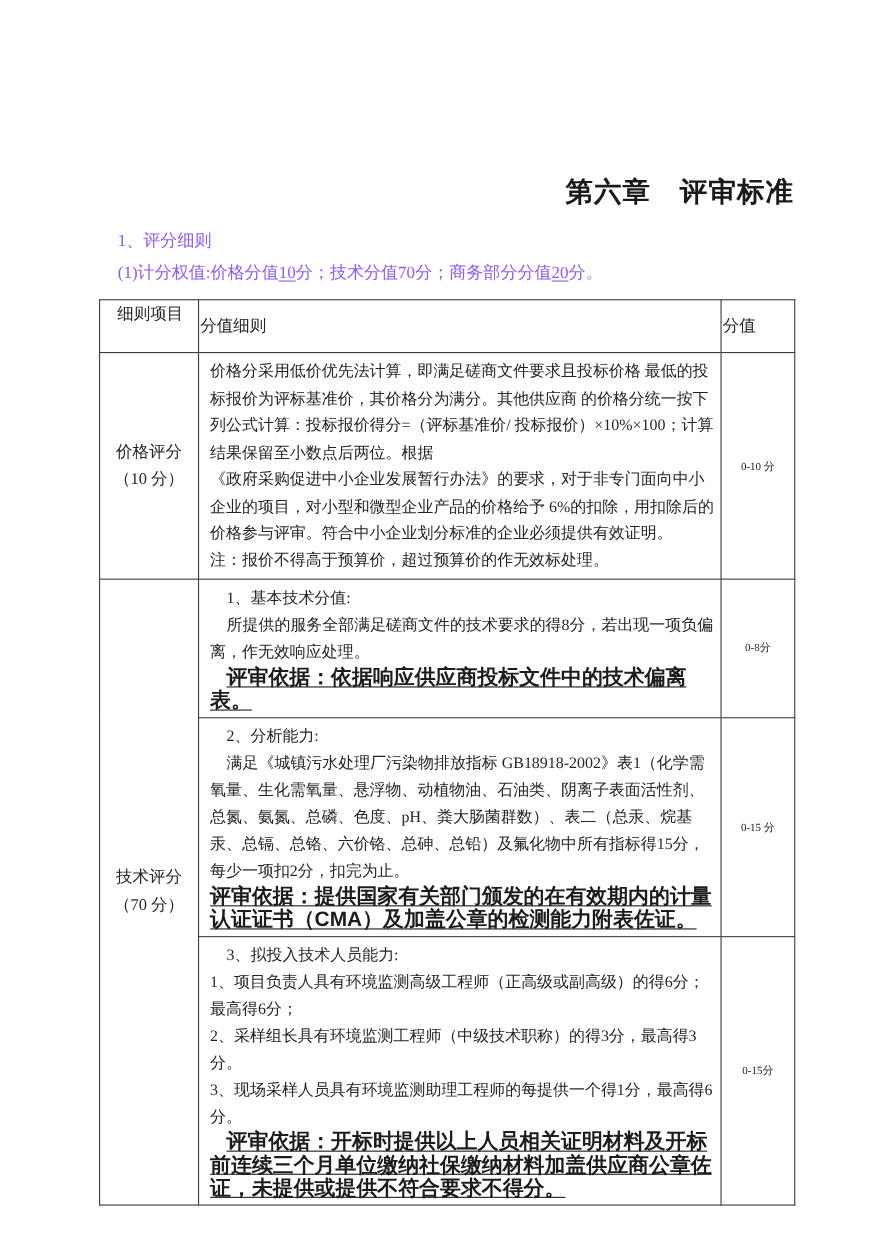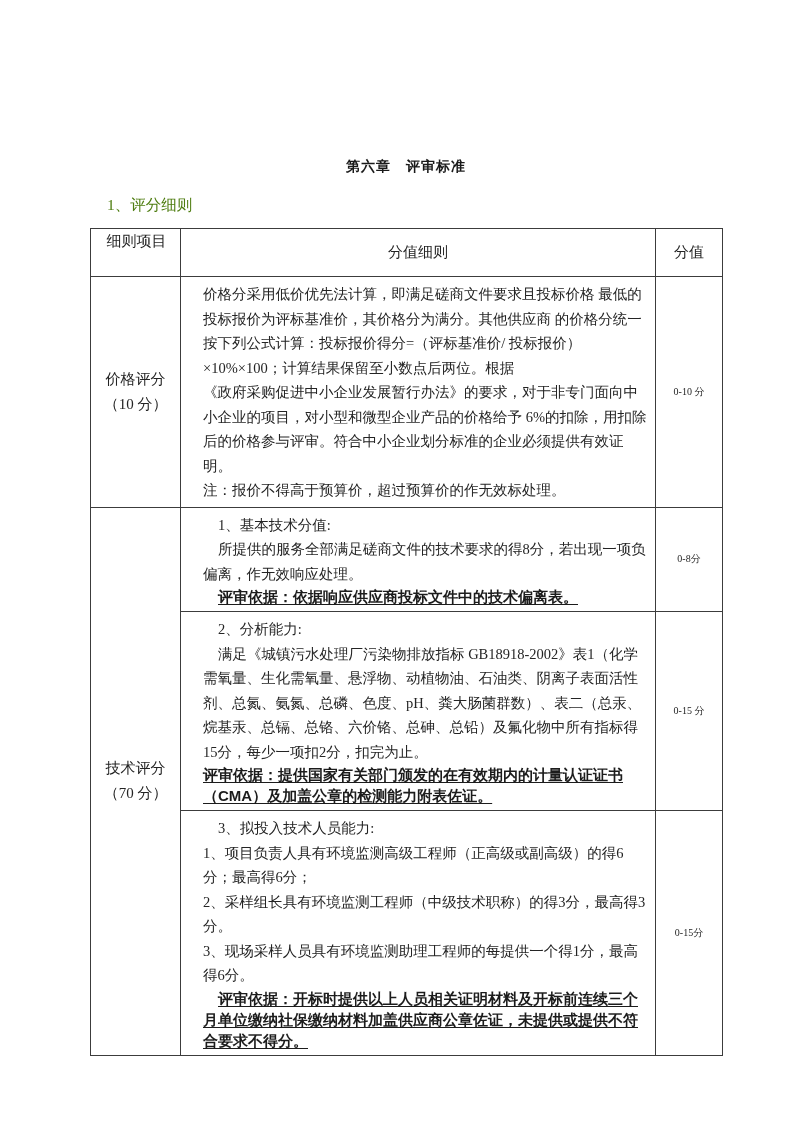--- a/index.html
+++ b/index.html
@@ -3,68 +3,69 @@
 <meta charset="utf-8">
 <style>
   html, body { margin: 0; padding: 0; background: #ffffff; }
   .page {
     width: 800px; height: 1131px; box-sizing: border-box;
     padding: 158px 78px 0 90px; position: relative; overflow: hidden;
     background: #ffffff; color: #232323;
     font-family: "Liberation Serif", "DejaVu Serif", serif;
   }
   .title {
-    margin: 0 0 14px 0; text-align: center;
-    font-size: 14px; font-weight: bold; letter-spacing: 1px;
+    margin: 0 0 14px 0; text-align: right;
+    font-size: 25px; font-weight: bold; letter-spacing: 1px;
     font-family: "Liberation Sans", "DejaVu Sans", sans-serif;
     color: #1a1a1a;
   }
   .intro p {
     margin: 0; font-size: 15.5px; line-height: 29px;
-    text-indent: 17px; color: #4d7c0f;
+    text-indent: 17px; color: #8b5cf6;
   }
   .intro .u { text-decoration: underline; text-underline-offset: 2px; }
 
   table.criteria {
     border-collapse: collapse; table-layout: fixed;
     width: 632px; margin-top: 9px; color: #242424;
   }
   table.criteria th, table.criteria td { border: 1.4px solid #3c3c3c; }
   thead th { height: 44px; font-weight: normal; font-size: 15px; }
   th.h0 { text-align: center; vertical-align: top; padding: 3px 2px 0 4px; }
-  th.h1, th.h2 { text-align: center; vertical-align: middle; }
+  th.h1, th.h2 { text-align: left; vertical-align: middle; }
   td.item {
     text-align: center; vertical-align: middle;
     font-size: 15px; padding: 12px;
   }
   td.item div { line-height: 25px; }
   td.detail {
-    vertical-align: top; padding: 5px 6px 4px 22px; font-size: 14.5px;
+    vertical-align: top; padding: 5px 6px 4px 10px; font-size: 14.5px;
   }
   td.detail p.cp { margin: 0; line-height: 24.5px; }
   td.detail p.ind { text-indent: 15px; }
   td.detail p.b {
-    font-weight: bold; line-height: 21px; font-size: 15px;
+    font-weight: bold; line-height: 21px; font-size: 19px;
     font-family: "Liberation Sans", "DejaVu Sans", sans-serif;
     color: #1c1c1c;
   }
   td.detail p.ul { text-decoration: underline; text-underline-offset: 2px; }
   td.score {
     text-align: center; vertical-align: middle;
     font-size: 10px; padding: 0 1px; white-space: nowrap;
   }
 </style>
 </head>
 <body>
 
 <div class="page">
   <h1 class="title">第六章　评审标准</h1>
 
   <div class="intro">
       <p><span>1、评分细则</span></p>
+      <p><span>(1)计分权值:价格分值</span><span class="u">10</span><span>分；技术分值70分；商务部分分值</span><span class="u">20</span><span>分。</span></p>
     </div>
 
   <table class="criteria">
     <colgroup>
       <col style="width:90px">
       <col style="width:475px">
       <col style="width:67px">
     </colgroup>
     <thead>
         <tr>

